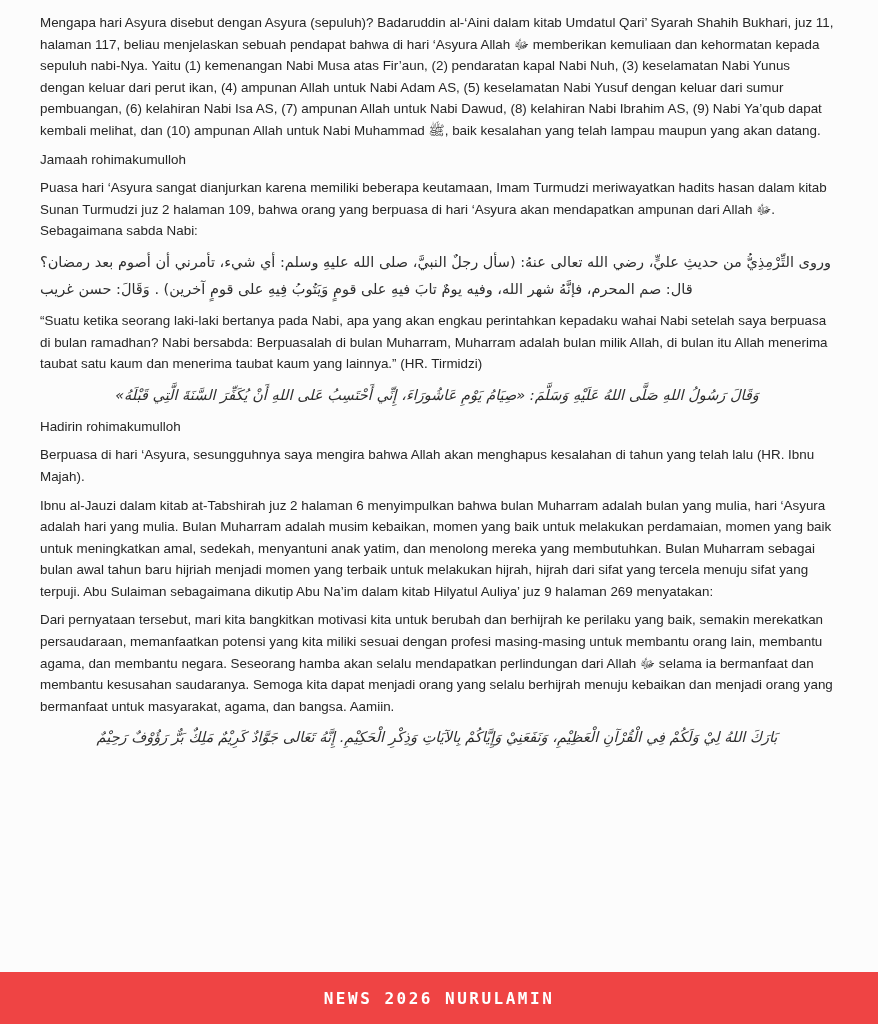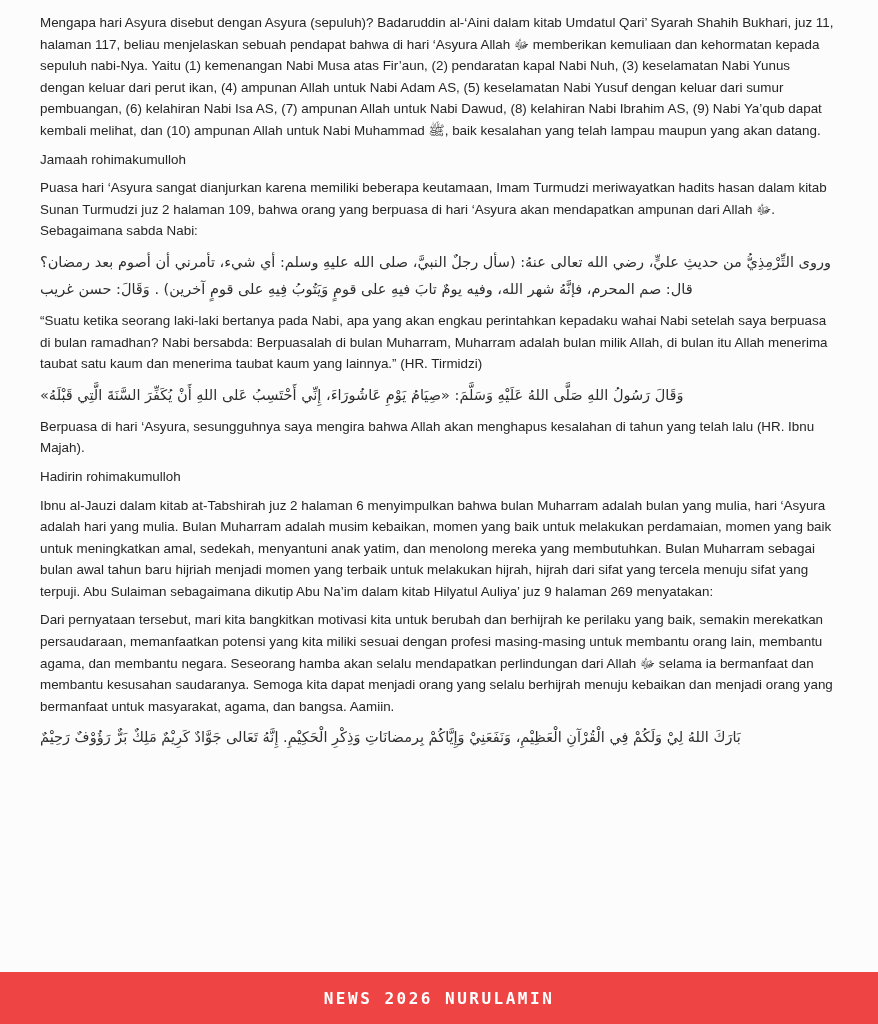--- a/index.html
+++ b/index.html
@@ -31,21 +31,21 @@
   }
   .ar {
     direction: rtl;
     unicode-bidi: embed;
     font-family: "DejaVu Sans", sans-serif;
     font-size: 14.5px;
     line-height: 27px;
     color: #2e2e2e;
   }
   .ar-center { text-align: left; }
-  .ar-right  { text-align: left; }
+  .ar-right  { text-align: center; font-style: italic; }
   .footer-bar {
     position: absolute;
     left: 0;
     top: 972px;
     width: 878px;
     height: 52px;
     background: #ef4444;
     display: flex;
     align-items: center;
     justify-content: center;
@@ -64,23 +64,23 @@
 <body>
 
 <div class="page">
   <div class="content">
     <p>Mengapa hari Asyura disebut dengan Asyura (sepuluh)? Badaruddin al-‘Aini dalam kitab Umdatul Qari’ Syarah Shahih Bukhari, juz 11, halaman 117, beliau menjelaskan sebuah pendapat bahwa di hari ‘Asyura Allah ﷻ memberikan kemuliaan dan kehormatan kepada sepuluh nabi-Nya. Yaitu (1) kemenangan Nabi Musa atas Fir’aun, (2) pendaratan kapal Nabi Nuh, (3) keselamatan Nabi Yunus dengan keluar dari perut ikan, (4) ampunan Allah untuk Nabi Adam AS, (5) keselamatan Nabi Yusuf dengan keluar dari sumur pembuangan, (6) kelahiran Nabi Isa AS, (7) ampunan Allah untuk Nabi Dawud, (8) kelahiran Nabi Ibrahim AS, (9) Nabi Ya’qub dapat kembali melihat, dan (10) ampunan Allah untuk Nabi Muhammad ﷺ, baik kesalahan yang telah lampau maupun yang akan datang.</p>
     <p>Jamaah rohimakumulloh</p>
     <p>Puasa hari ‘Asyura sangat dianjurkan karena memiliki beberapa keutamaan, Imam Turmudzi meriwayatkan hadits hasan dalam kitab Sunan Turmudzi juz 2 halaman 109, bahwa orang yang berpuasa di hari ‘Asyura akan mendapatkan ampunan dari Allah ﷻ. Sebagaimana sabda Nabi:</p>
     <p class="ar ar-center" lang="ar" dir="rtl">وروى التِّرْمِذِيُّ من حديثِ عليٍّ، رضي الله تعالى عنهُ: (سأل رجلٌ النبيَّ، صلى الله عليهِ وسلم: أي شيء، تأمرني أن أصوم بعد رمضان؟ قال: صم المحرم، فإنَّهُ شهر الله، وفيه يومٌ تابَ فيهِ على قومٍ وَيَتُوبُ فِيهِ على قومٍ آخرين) . وَقَالَ: حسن غريب</p>
     <p>“Suatu ketika seorang laki-laki bertanya pada Nabi, apa yang akan engkau perintahkan kepadaku wahai Nabi setelah saya berpuasa di bulan ramadhan? Nabi bersabda: Berpuasalah di bulan Muharram, Muharram adalah bulan milik Allah, di bulan itu Allah menerima taubat satu kaum dan menerima taubat kaum yang lainnya.” (HR. Tirmidzi)</p>
     <p class="ar ar-right" lang="ar" dir="rtl">وَقَالَ رَسُولُ اللهِ صَلَّى اللهُ عَلَيْهِ وَسَلَّمَ: «صِيَامُ يَوْمِ عَاشُورَاءَ، إِنِّي أَحْتَسِبُ عَلى اللهِ أَنْ يُكَفِّرَ السَّنَةَ الَّتِي قَبْلَهُ»</p>
+    <p>Hadirin rohimakumulloh</p>
     <p>Berpuasa di hari ‘Asyura, sesungguhnya saya mengira bahwa Allah akan menghapus kesalahan di tahun yang telah lalu (HR. Ibnu Majah).</p>
-    <p>Hadirin rohimakumulloh</p>
     <p>Ibnu al-Jauzi dalam kitab at-Tabshirah juz 2 halaman 6 menyimpulkan bahwa bulan Muharram adalah bulan yang mulia, hari ‘Asyura adalah hari yang mulia. Bulan Muharram adalah musim kebaikan, momen yang baik untuk melakukan perdamaian, momen yang baik untuk meningkatkan amal, sedekah, menyantuni anak yatim, dan menolong mereka yang membutuhkan. Bulan Muharram sebagai bulan awal tahun baru hijriah menjadi momen yang terbaik untuk melakukan hijrah, hijrah dari sifat yang tercela menuju sifat yang terpuji. Abu Sulaiman sebagaimana dikutip Abu Na’im dalam kitab Hilyatul Auliya’ juz 9 halaman 269 menyatakan:</p>
     <p>Dari pernyataan tersebut, mari kita bangkitkan motivasi kita untuk berubah dan berhijrah ke perilaku yang baik, semakin merekatkan persaudaraan, memanfaatkan potensi yang kita miliki sesuai dengan profesi masing-masing untuk membantu orang lain, membantu agama, dan membantu negara. Seseorang hamba akan selalu mendapatkan perlindungan dari Allah ﷻ selama ia bermanfaat dan membantu kesusahan saudaranya. Semoga kita dapat menjadi orang yang selalu berhijrah menuju kebaikan dan menjadi orang yang bermanfaat untuk masyarakat, agama, dan bangsa. Aamiin.</p>
-    <p class="ar ar-right" lang="ar" dir="rtl">بَارَكَ اللهُ لِيْ وَلَكُمْ فِي الْقُرْآنِ الْعَظِيْمِ، وَنَفَعَنِيْ وَإِيَّاكُمْ بِرمضانَاتِ وَذِكْرِ الْحَكِيْمِ. إِنَّهُ تَعَالى جَوَّادٌ كَرِيْمٌ مَلِكٌ بَرٌّ رَؤُوْفٌ رَحِيْمٌ</p>
+    <p class="ar ar-right" lang="ar" dir="rtl">بَارَكَ اللهُ لِيْ وَلَكُمْ فِي الْقُرْآنِ الْعَظِيْمِ، وَنَفَعَنِيْ وَإِيَّاكُمْ بِالآيَاتِ وَذِكْرِ الْحَكِيْمِ. إِنَّهُ تَعَالى جَوَّادٌ كَرِيْمٌ مَلِكٌ بَرٌّ رَؤُوْفٌ رَحِيْمٌ</p>
   </div>
 
   <div class="footer-bar">
     <span class="footer-text">NEWS 2026 NURULAMIN</span>
   </div>
 </div>
 
 </body></html>

